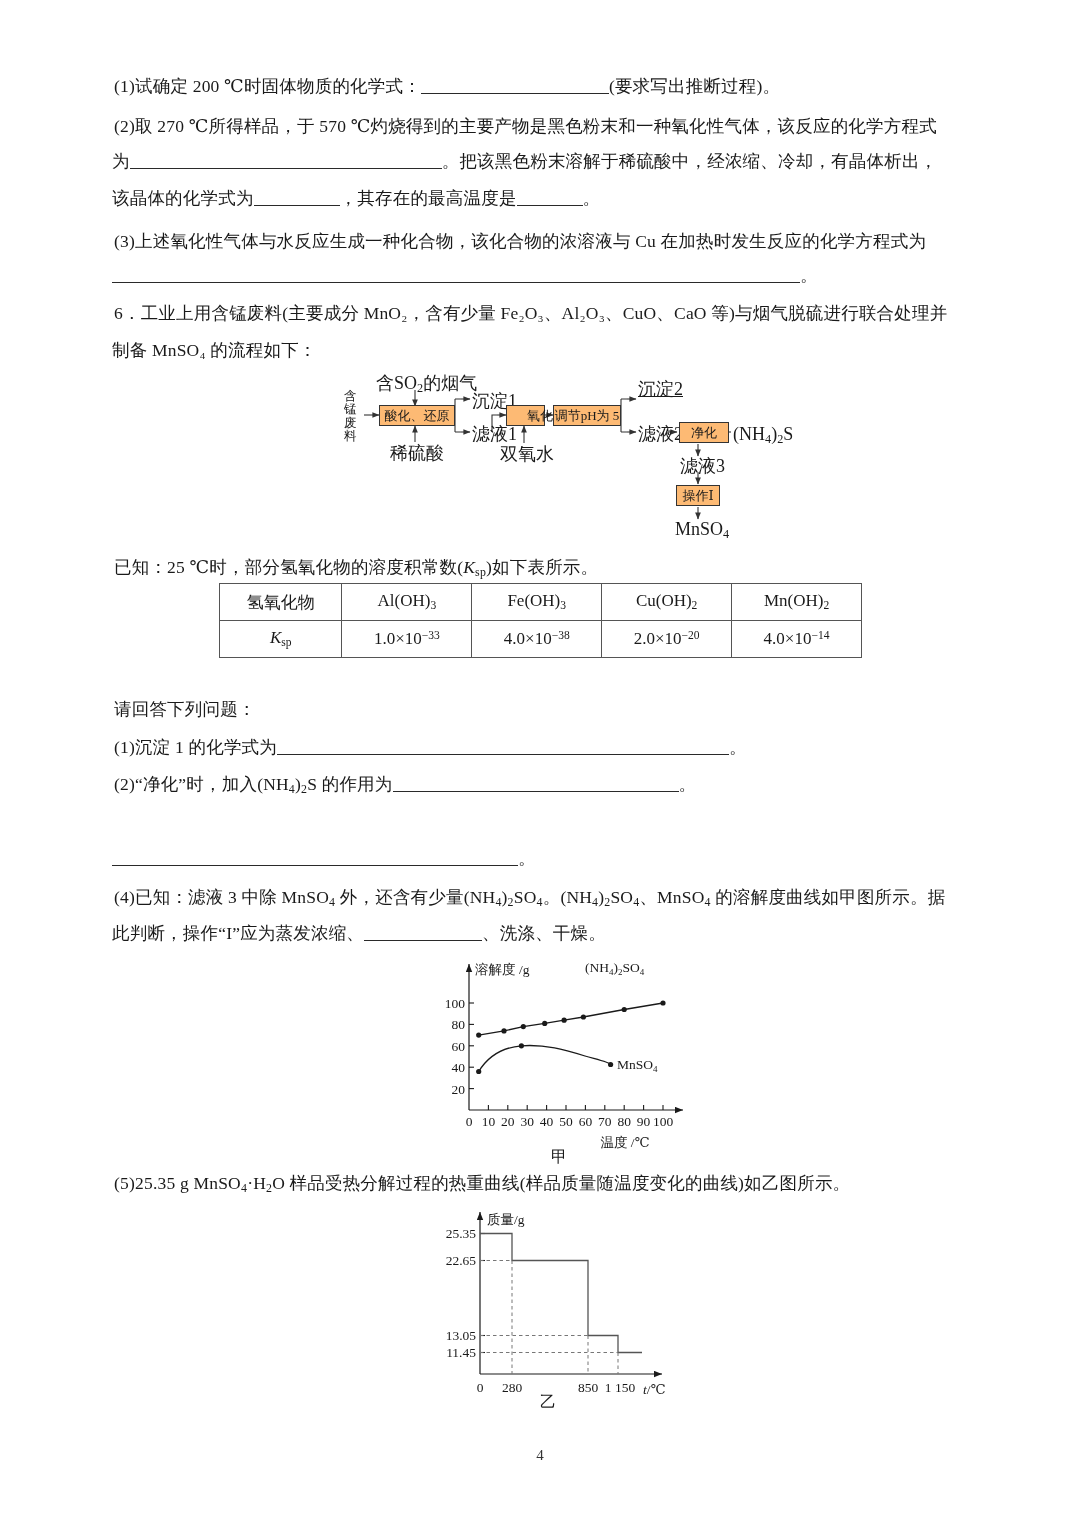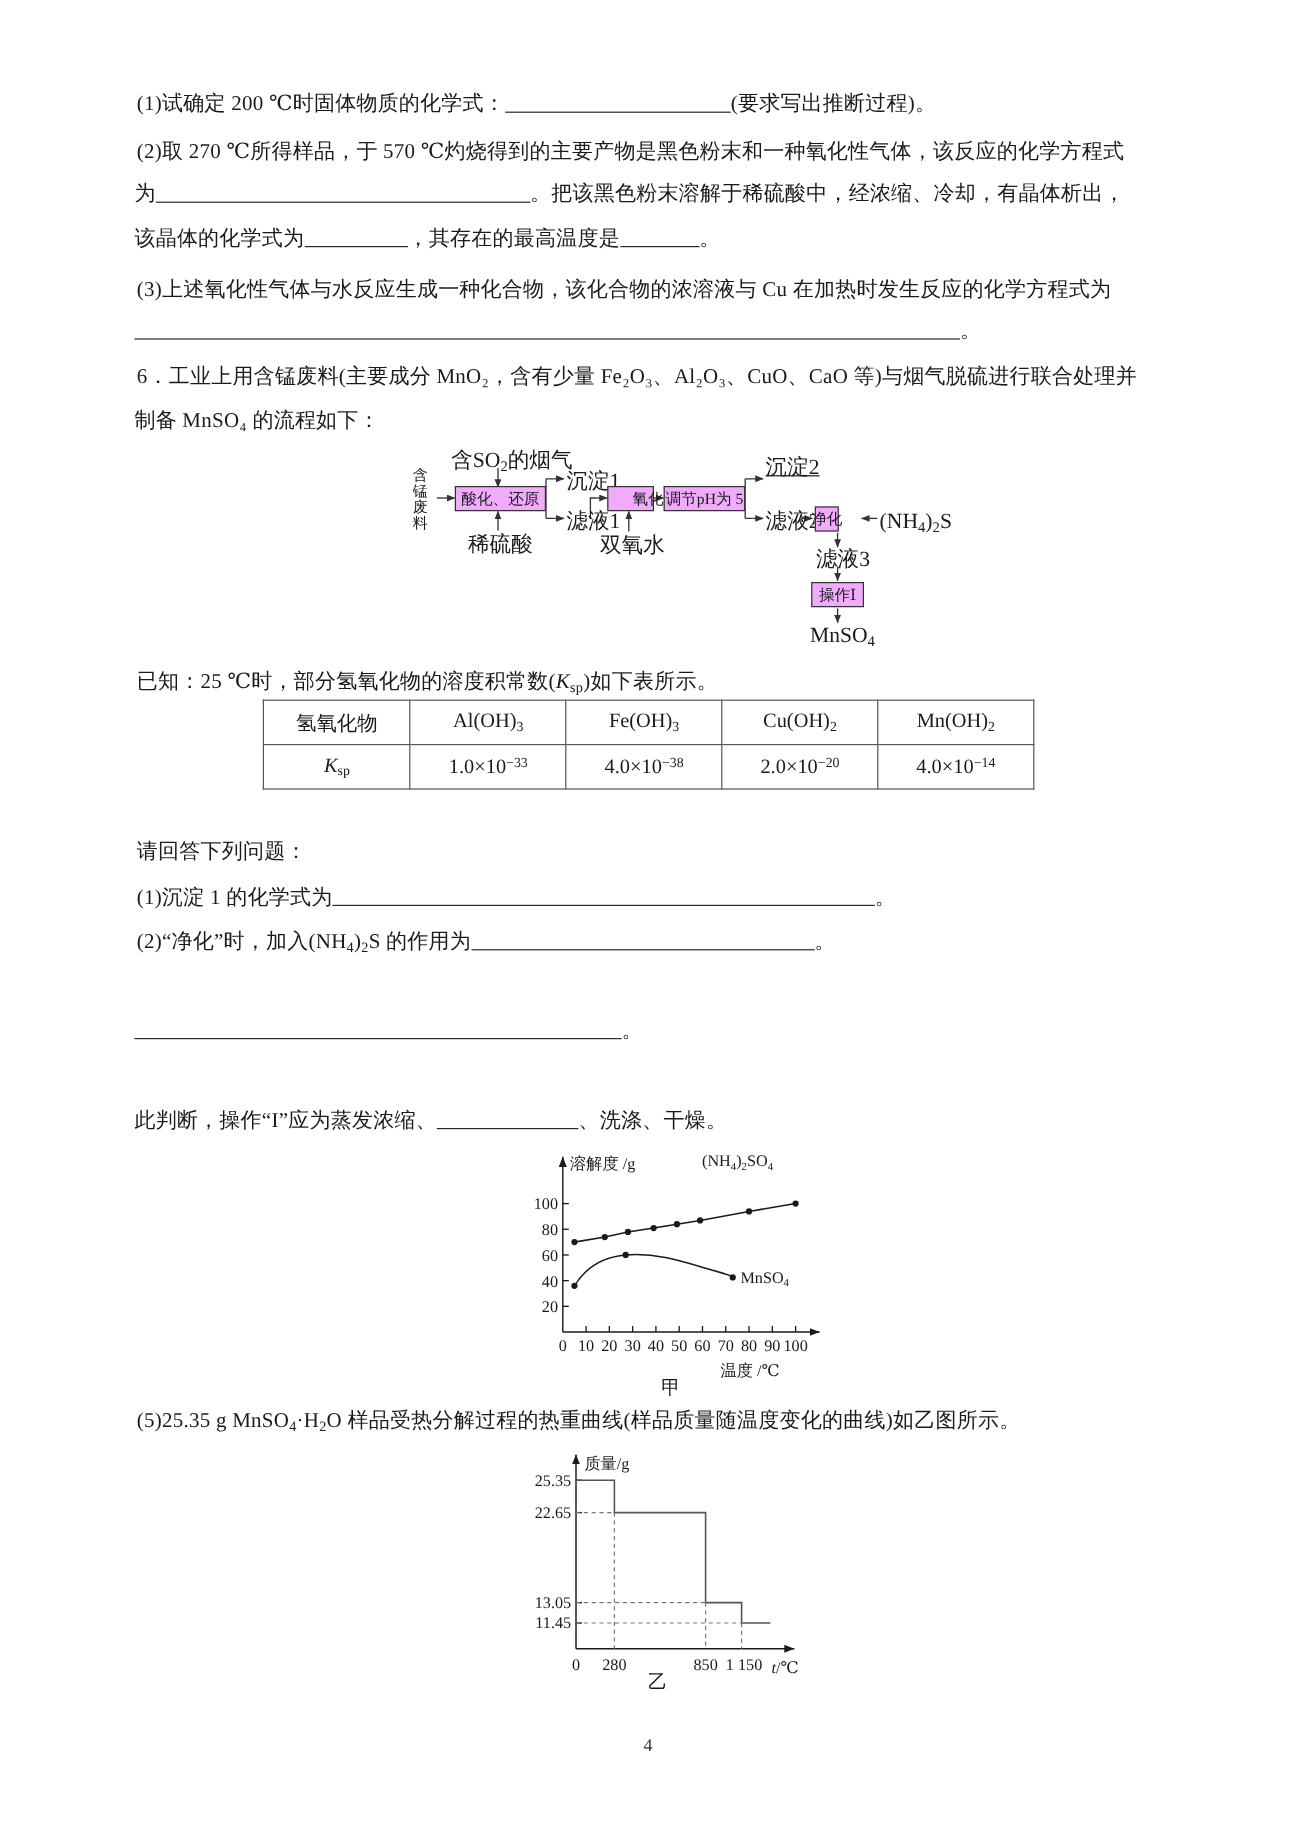--- a/index.html
+++ b/index.html
@@ -11,21 +11,21 @@
   }
   .page{position:absolute;inset:0;}
   .txt{position:absolute;font-size:17.5px;line-height:1.55;letter-spacing:.2px;white-space:nowrap;}
   sub{font-size:.68em;vertical-align:-.28em;}
   sup{font-size:.68em;vertical-align:.42em;}
   .ul{display:inline-block;border-bottom:1px solid #2a2a2a;height:1.05em;vertical-align:-2px;}
   .itl{font-style:italic;}
 
   
   #flow{position:absolute;left:338px;top:368px;width:404px;height:180px;}
-  #flow .box{position:absolute;border:1.1px solid #333;background:#f0abfc;
+  #flow .box{position:absolute;border:1.1px solid #333;background:#fdba74;
        font-size:13px;line-height:1;display:flex;align-items:center;justify-content:center;
        padding:3px 4px;box-sizing:border-box;white-space:nowrap;}
   #flow .lbl{position:absolute;font-size:18px;line-height:1.05;white-space:nowrap;}
   #flow .vt{position:absolute;font-size:12.5px;line-height:1.06;width:12px;text-align:center;}
   #flow svg{position:absolute;left:0;top:0;overflow:visible;}
 
   
   #ksp{position:absolute;left:219px;top:583px;width:643px;border-collapse:collapse;}
   #ksp td{border:1px solid #555;height:36px;text-align:center;font-size:17px;padding:0 4px;}
 
@@ -124,21 +124,21 @@
     <div class="lbl" style="left:38px;top:6px;">含SO<sub>2</sub>的烟气</div>
     <div class="box" style="left:41px;top:37px;width:76px;height:21px;">酸化、还原</div>
     <div class="lbl" style="left:52px;top:76px;">稀硫酸</div>
     <div class="lbl" style="left:134px;top:24px;">沉淀1</div>
     <div class="lbl" style="left:134px;top:57px;">滤液1</div>
     <div class="box" style="left:168px;top:37px;width:38px;height:21px;padding-left:33px;">氧化</div>
     <div class="lbl" style="left:162px;top:77px;">双氧水</div>
     <div class="box" style="left:215px;top:37px;width:68px;height:21px;">调节pH为 5</div>
     <div class="lbl" style="left:300px;top:12px;text-decoration:underline;">沉淀2</div>
     <div class="lbl" style="left:300px;top:57px;">滤液2</div>
-    <div class="box" style="left:341px;top:54px;width:20px;height:21px;">净化</div>
+    <div class="box" style="left:341px;top:54px;width:50px;height:21px;">净化</div>
     <div class="lbl" style="left:395px;top:57px;">(NH<sub>4</sub>)<sub>2</sub>S</div>
     <div class="lbl" style="left:342px;top:89px;">滤液3</div>
     <div class="box" style="left:338px;top:117px;width:44px;height:21px;">操作Ⅰ</div>
     <div class="lbl" style="left:337px;top:152px;">MnSO<sub>4</sub></div>
   </div>
 
   <div class="txt" style="left:114px;top:554px;">
     已知：25 ℃时，部分氢氧化物的溶度积常数(<span class="itl">K</span><sub>sp</sub>)如下表所示。
   </div>
 
@@ -168,20 +168,23 @@
   </div>
 
   <div class="txt" style="left:114px;top:771px;">
     <span>(2)“净化”时，加入(NH<sub>4</sub>)<sub>2</sub>S 的作用为</span><span class="ul" style="width:286px"></span><span>。</span>
   </div>
 
   <div class="txt" style="left:112px;top:845px;">
     <span class="ul" style="width:406px"></span><span>。</span>
   </div>
 
+  <div class="txt" style="left:114px;top:884px;">
+    <span>(4)已知：滤液 3 中除 MnSO<sub>4</sub> 外，还含有少量(NH<sub>4</sub>)<sub>2</sub>SO<sub>4</sub>。(NH<sub>4</sub>)<sub>2</sub>SO<sub>4</sub>、MnSO<sub>4</sub> 的溶解度曲线如甲图所示。据</span>
+  </div>
   <div class="txt" style="left:112px;top:920px;">
     <span>此判断，操作“I”应为蒸发浓缩、</span><span class="ul" style="width:118px"></span><span>、洗涤、干燥。</span>
   </div>
 
   <div class="chart" style="left:425px;top:952px;">
     <svg width="270" height="165">
       <defs>
         <marker id="ah2" markerWidth="8" markerHeight="8" refX="7" refY="2.8" orient="auto">
           <path d="M0,0 L7,2.8 L0,5.6 z" fill="#1a1a1a"></path>
         </marker>

